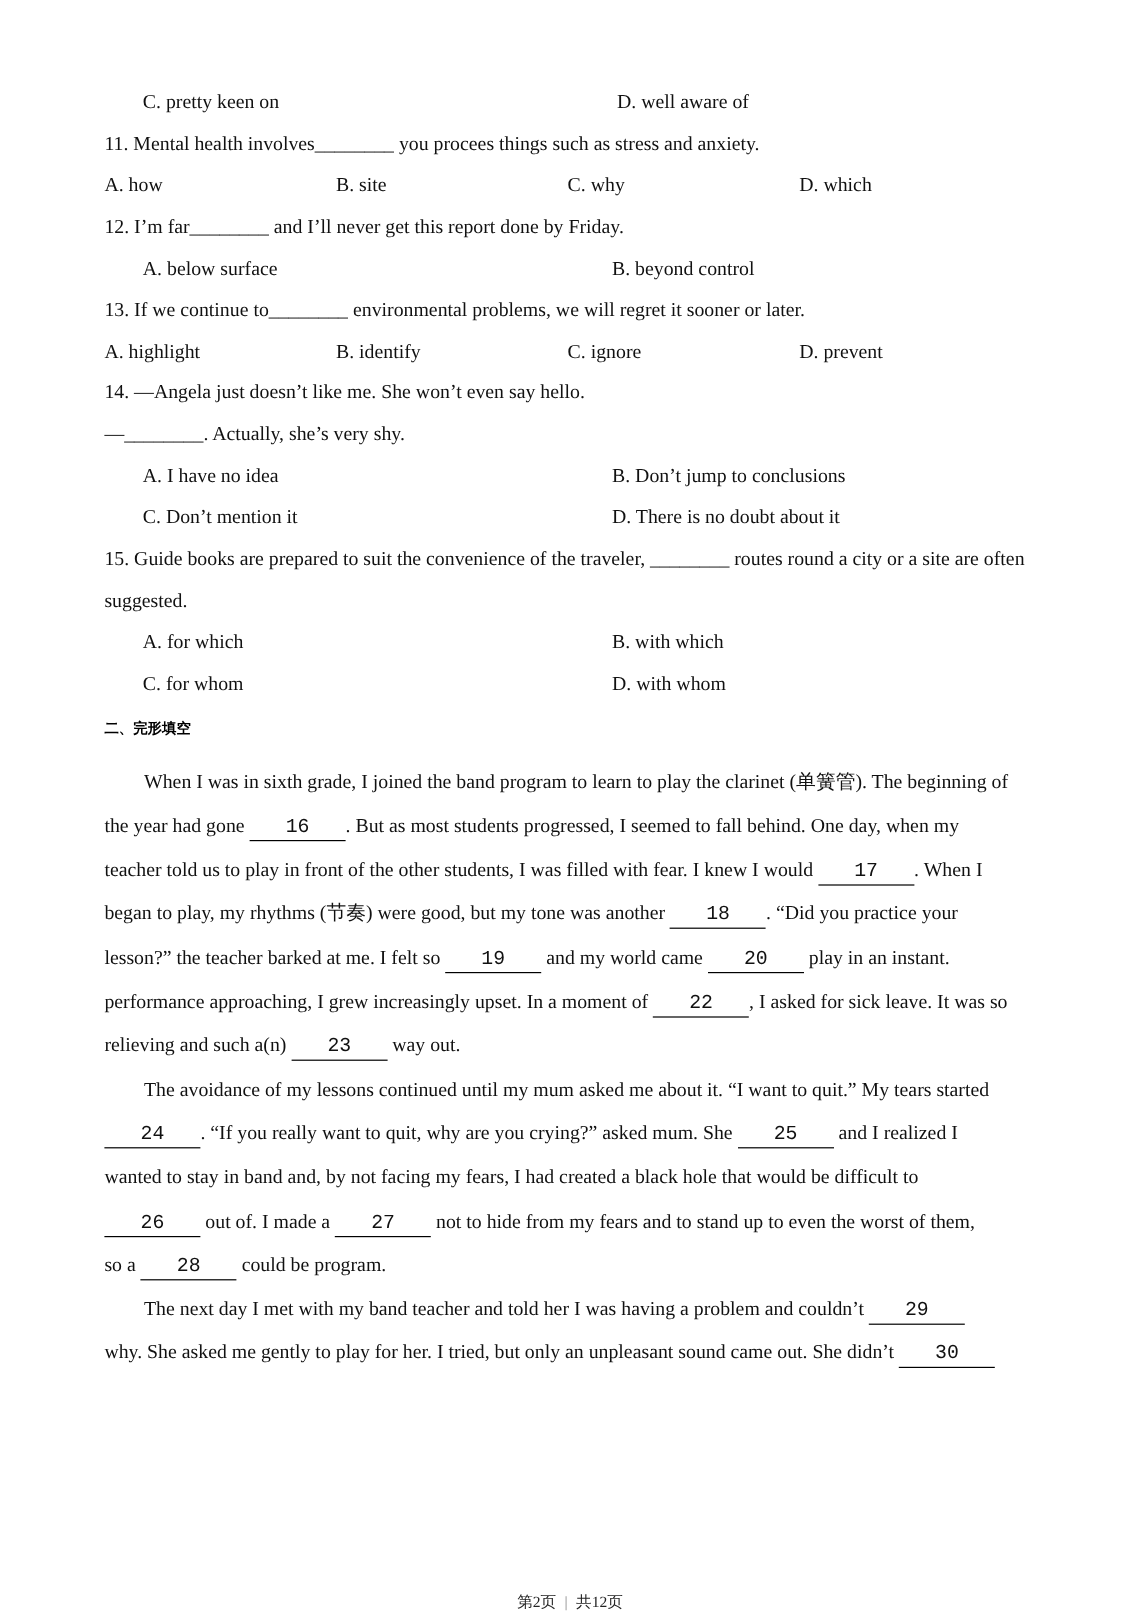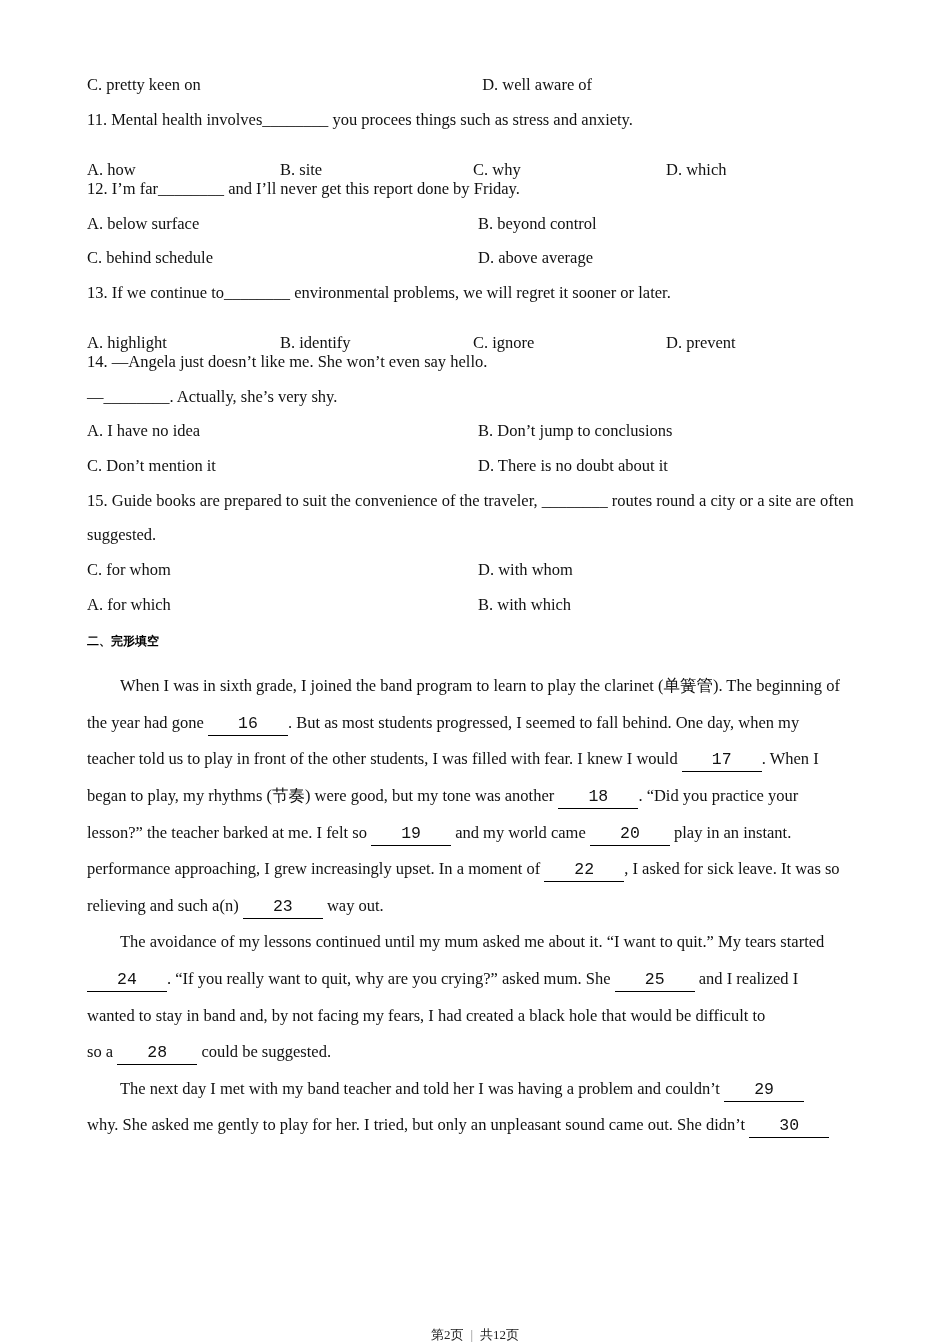--- a/index.html
+++ b/index.html
@@ -19,22 +19,22 @@
     width: 782px;
   }
   
   .mcq .line {
     height: 34.65px;
     line-height: 34.65px;
     font-size: 16.5px;
     white-space: nowrap;
   }
   .opt { display: inline-block; }
-  .opt.c4 { width: 193px; margin-top: 16px; }
-  .opt.c2 { width: 391px; }
+  .opt.c4 { width: 193px; }
+  .opt.c2 { width: 391px; margin-left: 32px; }
   
   .section-heading {
     margin: 6px 0 0 0;
     font-size: 12px;
     line-height: 27px;
     font-weight: bold;
     color: #000;
     font-family: "Liberation Sans", sans-serif;
   }
   
@@ -81,37 +81,36 @@
         <span class="opt">D. well aware of</span>
       </div>
       <div>
           <div class="question">
             <div class="line stem">11. Mental health involves________ you procees things such as stress and anxiety.</div>
             <div class="line optrow"><span class="opt c4">A. how</span><span class="opt c4">B. site</span><span class="opt c4">C. why</span><span class="opt">D. which</span></div>
           </div>
           <div class="question">
             <div class="line stem">12. I’m far________ and I’ll never get this report done by Friday.</div>
             <div class="line optrow"><span class="opt c2">A. below surface</span><span class="opt">B. beyond control</span></div>
-            <div class="line optrow"><span class="opt c2">C. behind schedule</span><span class="opt">D. above average</span></div>
           </div>
           <div class="question">
             <div class="line stem">13. If we continue to________ environmental problems, we will regret it sooner or later.</div>
             <div class="line optrow"><span class="opt c4">A. highlight</span><span class="opt c4">B. identify</span><span class="opt c4">C. ignore</span><span class="opt">D. prevent</span></div>
           </div>
           <div class="question">
             <div class="line stem">14. —Angela just doesn’t like me. She won’t even say hello.</div>
             <div class="line stem">—________. Actually, she’s very shy.</div>
             <div class="line optrow"><span class="opt c2">A. I have no idea</span><span class="opt">B. Don’t jump to conclusions</span></div>
             <div class="line optrow"><span class="opt c2">C. Don’t mention it</span><span class="opt">D. There is no doubt about it</span></div>
           </div>
           <div class="question">
             <div class="line stem">15. Guide books are prepared to suit the convenience of the traveler, ________ routes round a city or a site are often</div>
             <div class="line stem">suggested.</div>
+            <div class="line optrow"><span class="opt c2">A. for which</span><span class="opt">B. with which</span></div>
             <div class="line optrow"><span class="opt c2">C. for whom</span><span class="opt">D. with whom</span></div>
-            <div class="line optrow"><span class="opt c2">A. for which</span><span class="opt">B. with which</span></div>
           </div>
         </div>
     </section>
 
     <h2 class="section-heading">二、完形填空</h2>
 
     <section class="cloze">
         <div class="para">
           <div class="cline indent"><span class="txt">When I was in sixth grade, I joined the band program to learn to play the clarinet (单簧管). The beginning of</span></div>
           <div class="cline"><span class="txt">the year had gone </span><span class="blank">16</span><span class="txt">. But as most students progressed, I seemed to fall behind. One day, when my</span></div>
@@ -120,21 +119,22 @@
           <div class="cline"><span class="txt">lesson?” the teacher barked at me. I felt so </span><span class="blank">19</span><span class="txt"> and my world came </span><span class="blank">20</span><span class="txt"> play in an instant.</span></div>
         </div>
         <div class="para">
           <div class="cline"><span class="txt">performance approaching, I grew increasingly upset. In a moment of </span><span class="blank">22</span><span class="txt">, I asked for sick leave. It was so</span></div>
           <div class="cline"><span class="txt">relieving and such a(n) </span><span class="blank">23</span><span class="txt"> way out.</span></div>
         </div>
         <div class="para">
           <div class="cline indent"><span class="txt">The avoidance of my lessons continued until my mum asked me about it. “I want to quit.” My tears started</span></div>
           <div class="cline"><span class="blank">24</span><span class="txt">. “If you really want to quit, why are you crying?” asked mum. She </span><span class="blank">25</span><span class="txt"> and I realized I</span></div>
           <div class="cline"><span class="txt">wanted to stay in band and, by not facing my fears, I had created a black hole that would be difficult to</span></div>
-          <div class="cline"><span class="txt">so a </span><span class="blank">28</span><span class="txt"> could be suggested.</span></div>
+          <div class="cline"><span class="blank">26</span><span class="txt"> out of. I made a </span><span class="blank">27</span><span class="txt"> not to hide from my fears and to stand up to even the worst of them,</span></div>
+          <div class="cline"><span class="txt">so a </span><span class="blank">28</span><span class="txt"> could be program.</span></div>
         </div>
         <div class="para">
           <div class="cline indent"><span class="txt">The next day I met with my band teacher and told her I was having a problem and couldn’t </span><span class="blank">29</span></div>
           <div class="cline"><span class="txt">why. She asked me gently to play for her. I tried, but only an unpleasant sound came out. She didn’t </span><span class="blank">30</span></div>
         </div>
       </section>
 
   </main>
 
   <footer class="footer">

